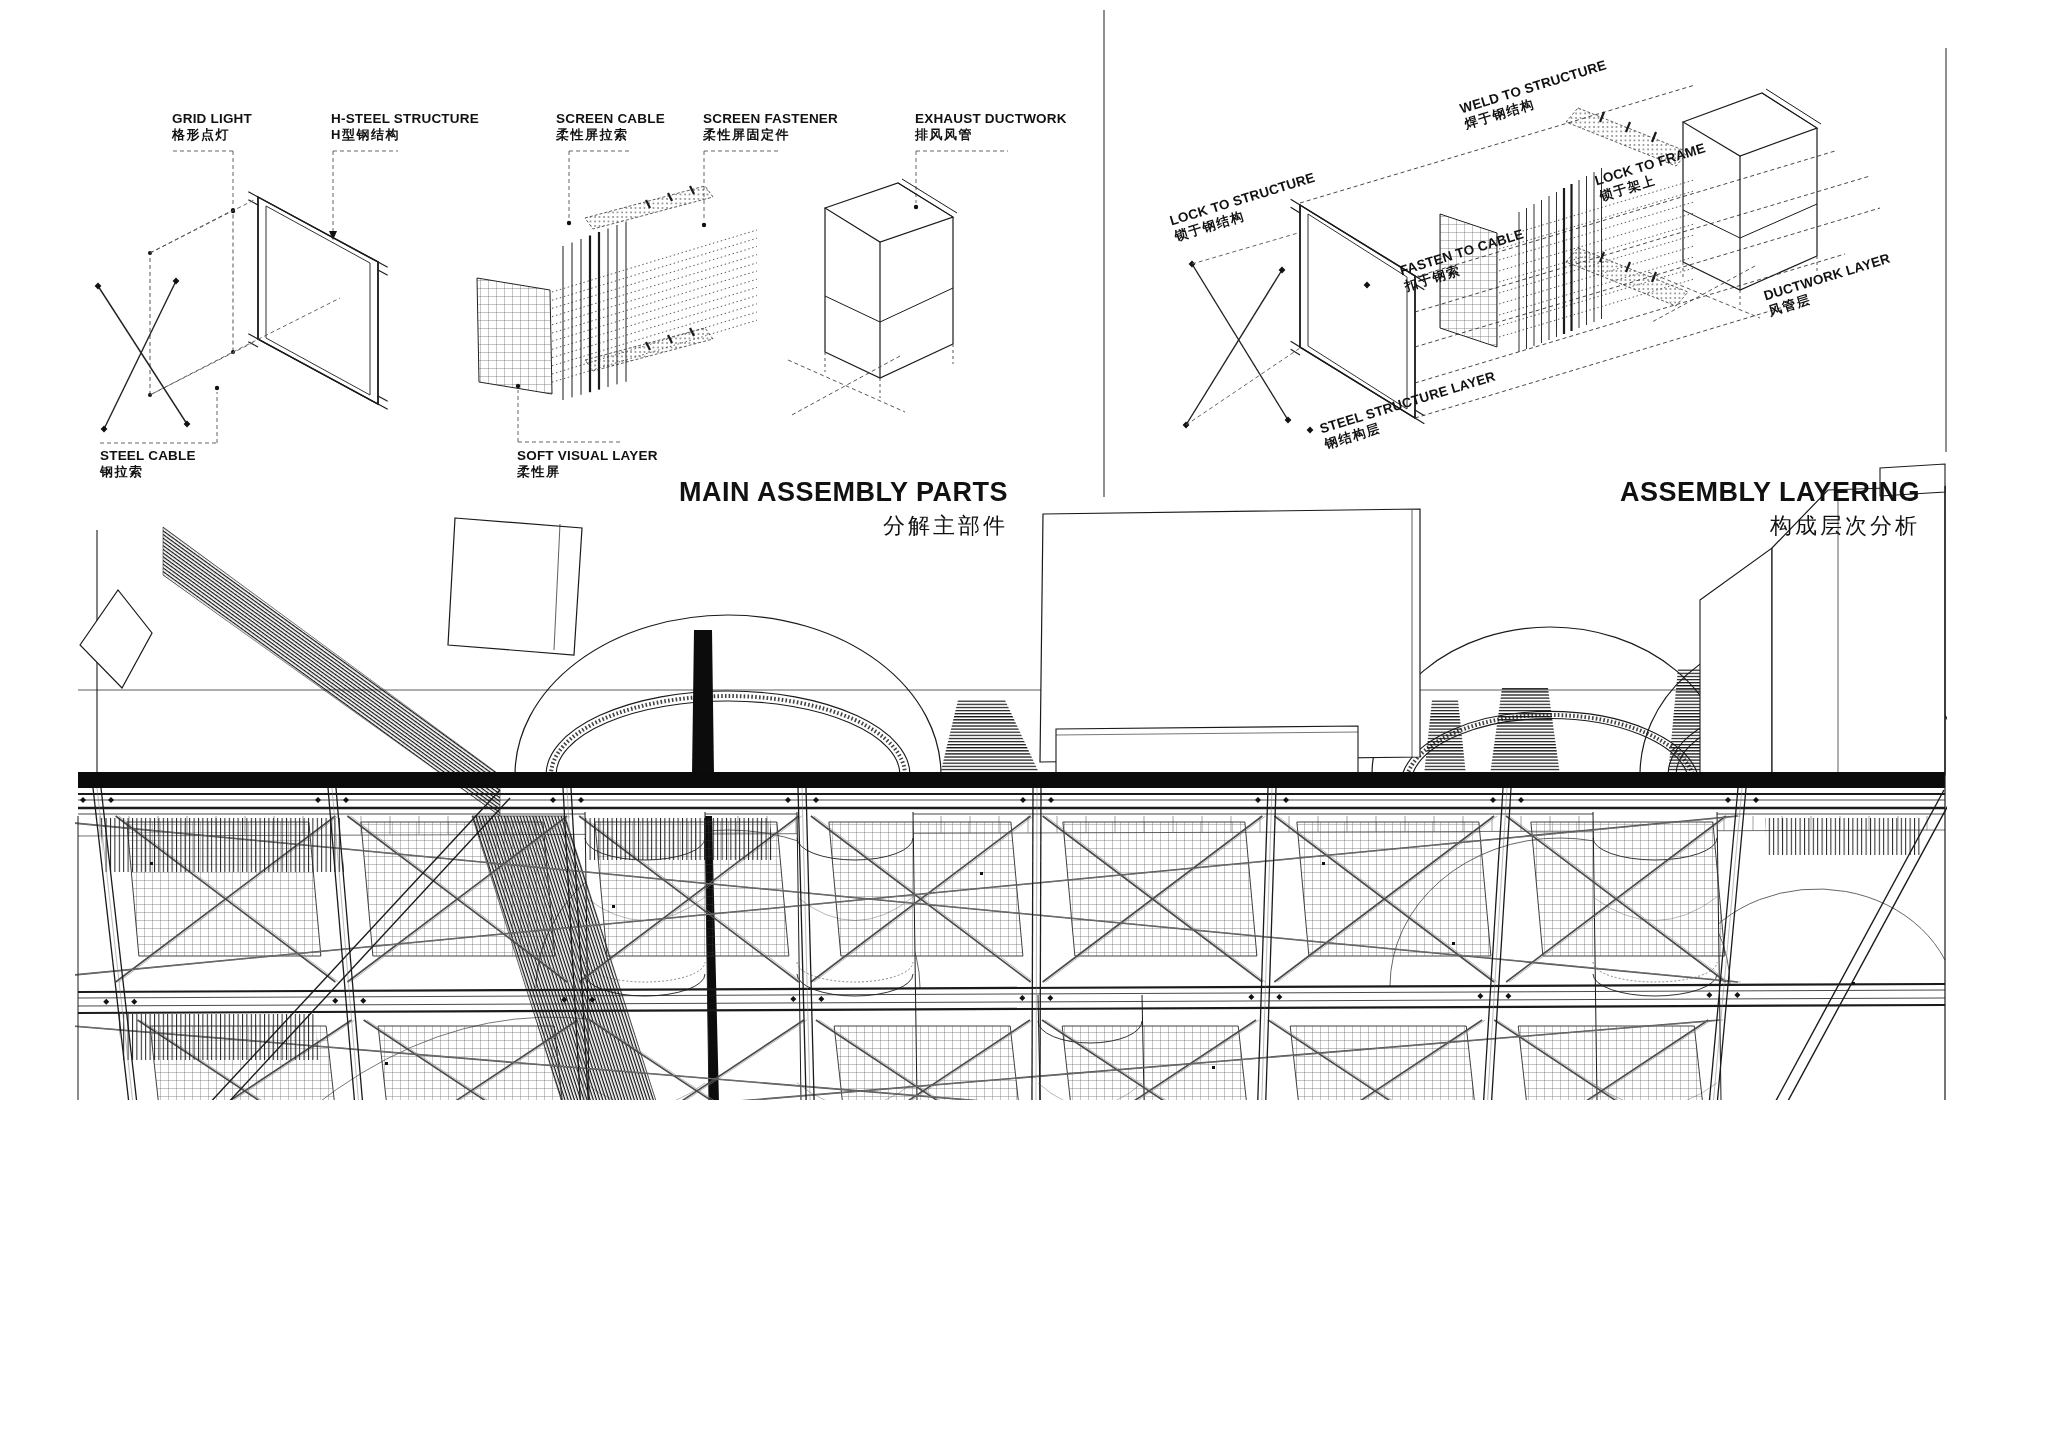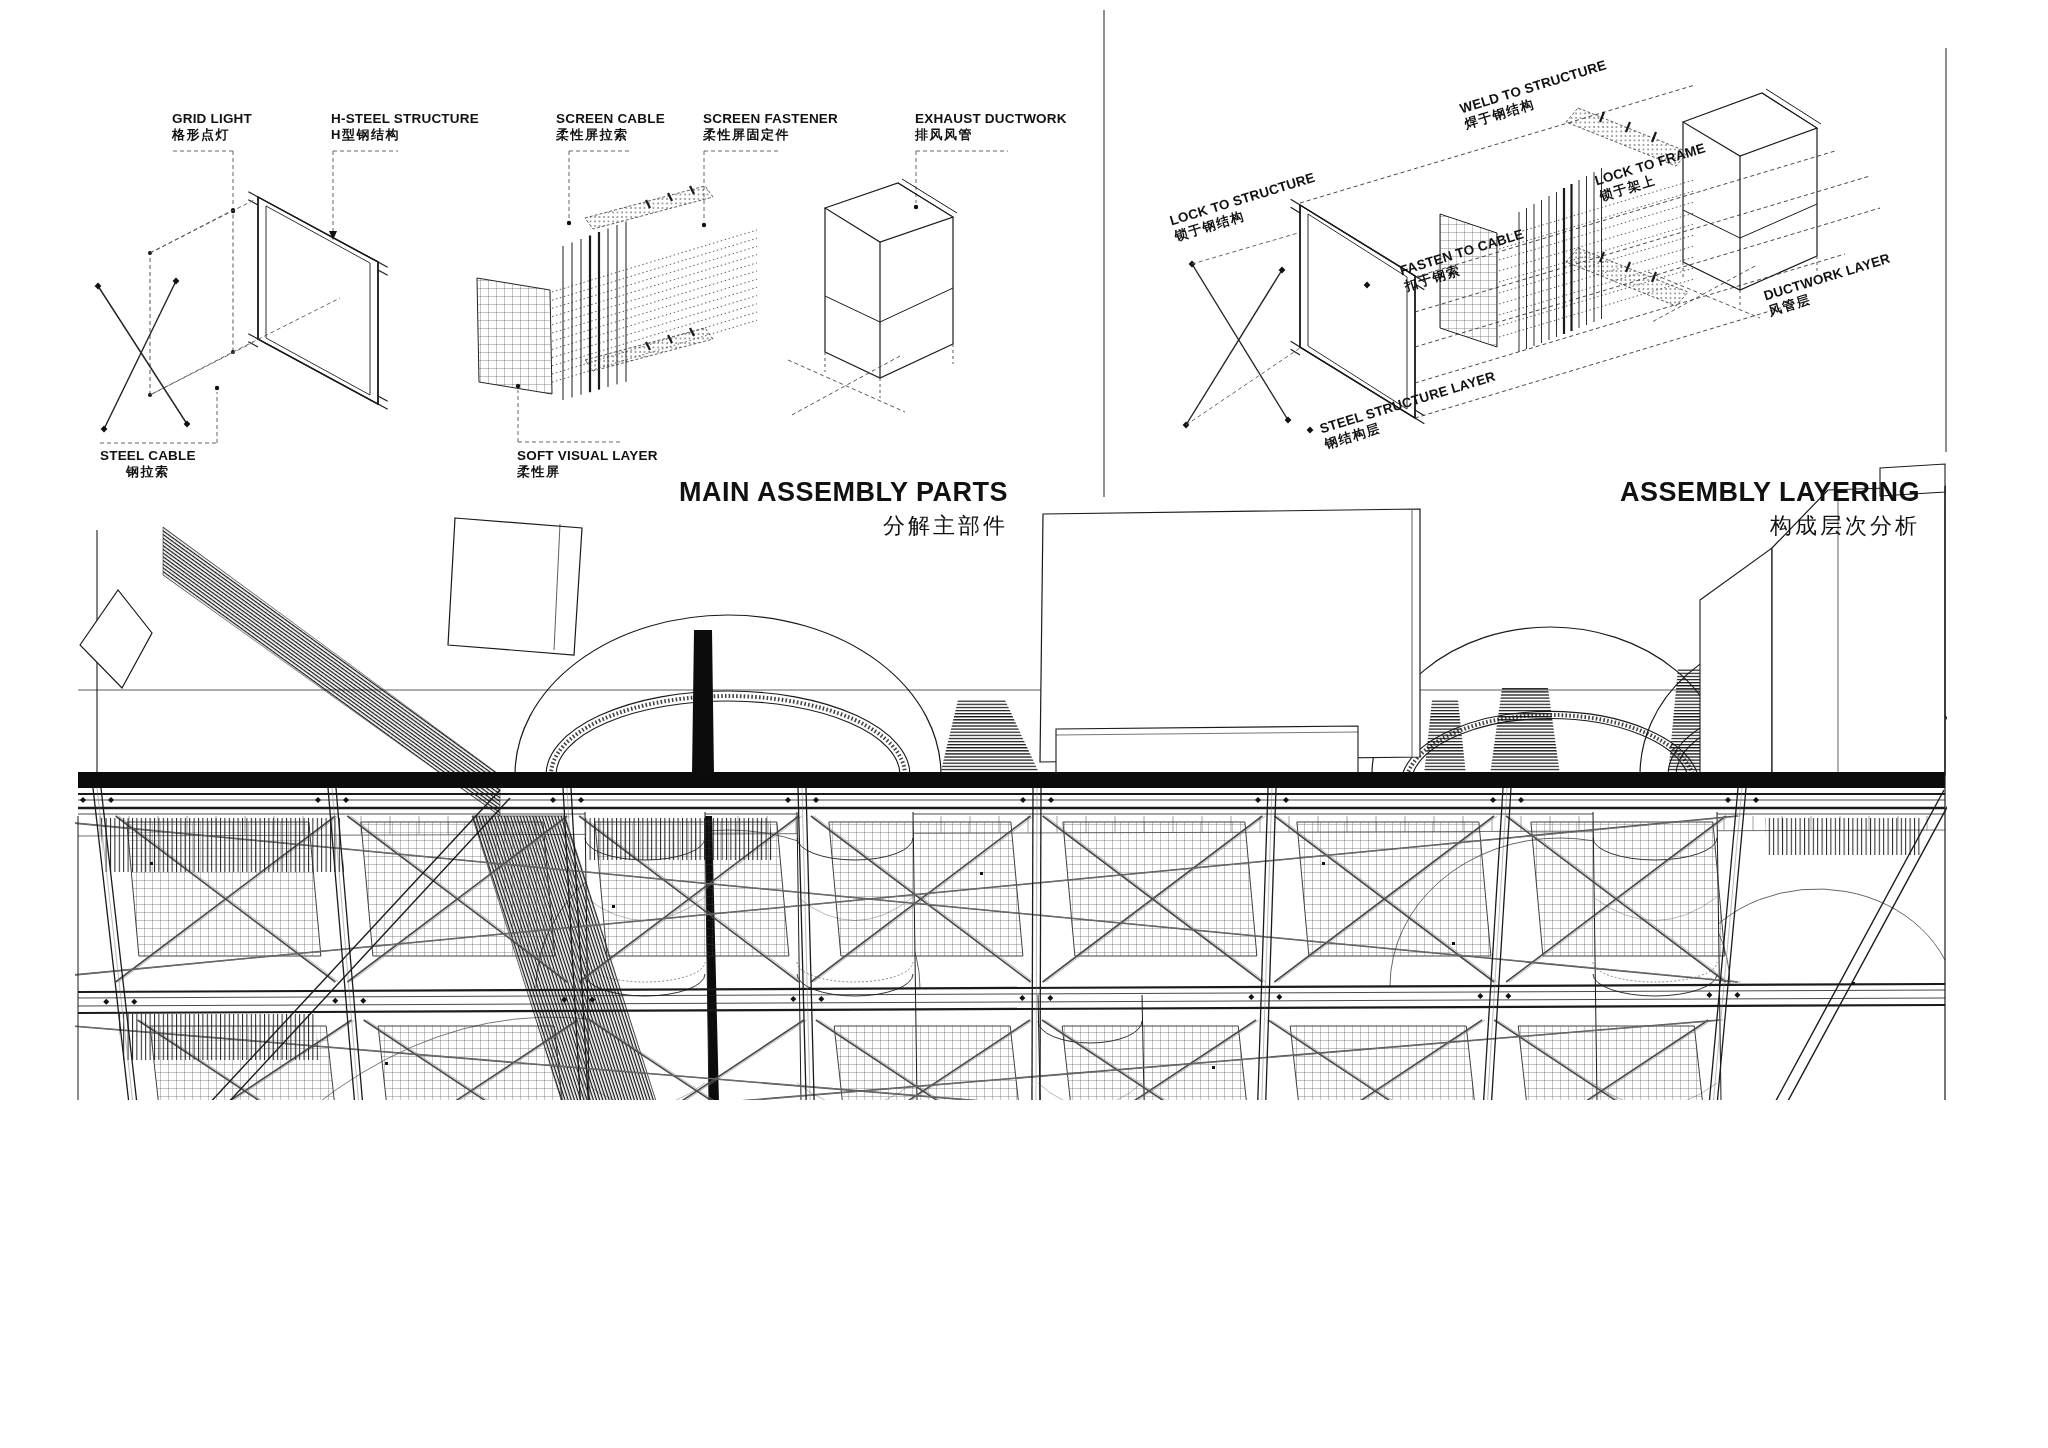--- a/index.html
+++ b/index.html
@@ -3,21 +3,21 @@
 <meta charset="utf-8">
 <style>
   html,body{margin:0;padding:0;background:#fff;}
   #stage{position:relative;width:2048px;height:1100px;background:#ffffff;overflow:hidden;
          font-family:"Liberation Sans","DejaVu Sans",sans-serif;color:#111;}
   svg{position:absolute;left:0;top:0;}
   .lbl{position:absolute;font-weight:bold;font-size:13.5px;line-height:1.2;letter-spacing:.2px;
        color:#111;white-space:nowrap;}
   .lbl .zh{display:block;font-size:13px;letter-spacing:1.5px;}
   .rot{transform:rotate(-17deg);transform-origin:0 0;}
-  .zh-right .zh{text-align:center;}
+  .zh-right .zh{text-align:left;}
   .title{position:absolute;text-align:right;color:#111;margin-top:36px;}
   .title .en{display:block;font-weight:bold;font-size:27px;letter-spacing:.5px;}
   .title .zh{display:block;font-weight:normal;font-size:22px;letter-spacing:3px;margin-top:3px;}
 </style>
 </head>
 <body>
 
 <div id="stage">
 
   <svg id="art" width="2048" height="1448" viewBox="0 0 2048 1448">

